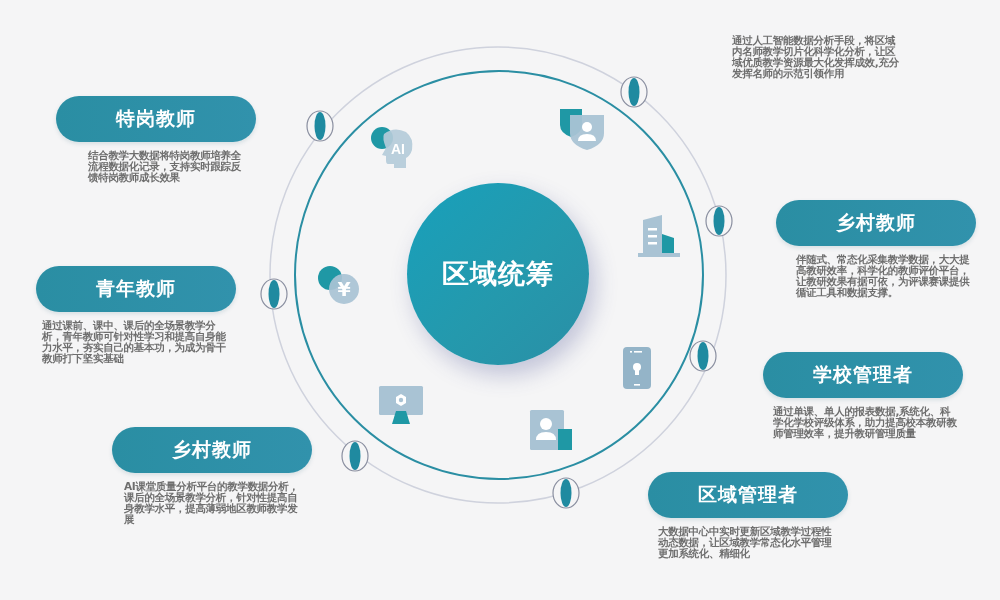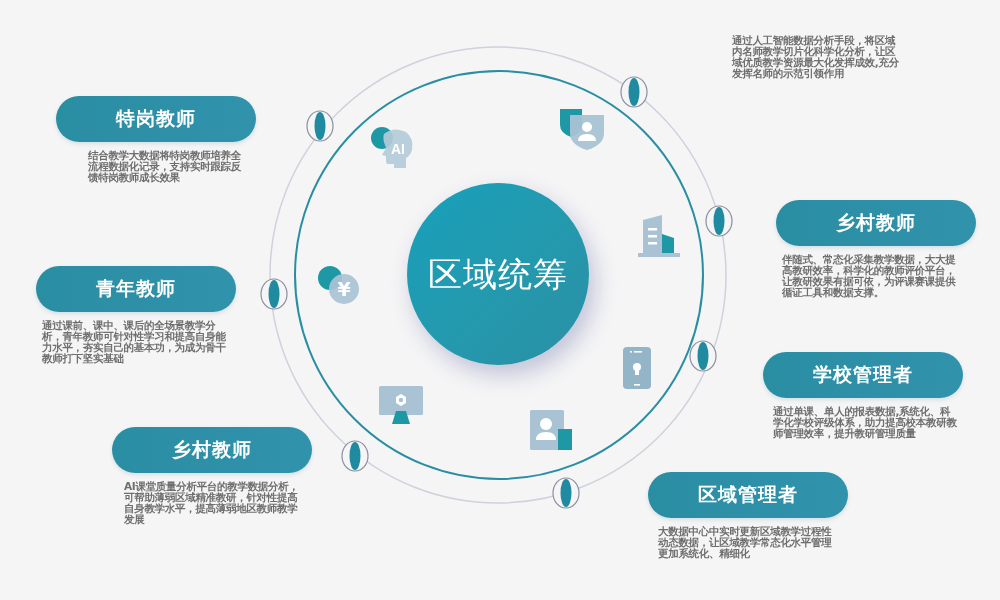--- a/index.html
+++ b/index.html
@@ -13,21 +13,21 @@
   .rings { position: absolute; left: 0; top: 0; }
   .center-disk {
     position: absolute; left: 407px; top: 183px; width: 182px; height: 182px;
     border-radius: 50%;
     background: linear-gradient(135deg, #18a0bb 0%, #2499ad 55%, #2a8fa6 100%);
     box-shadow: 6px 10px 22px rgba(60, 70, 140, 0.28);
     display: flex; flex-direction: column; align-items: center; justify-content: center;
     color: #ffffff;
   }
   .center-disk .line {
-    font-size: 34px; font-weight: normal; letter-spacing: 1px; line-height: 34px;
+    font-size: 27px; font-weight: bold; letter-spacing: 1px; line-height: 34px;
   }
   .card { position: absolute; }
   .pill {
     height: 46px; border-radius: 23px;
     background: linear-gradient(90deg, #2a8ea3 0%, #3192ac 100%);
     box-shadow: 0 2px 4px rgba(40, 100, 120, 0.15);
     display: flex; align-items: center; justify-content: center;
     color: #ffffff; font-size: 19px; font-weight: bold; letter-spacing: 1px;
   }
   .desc {
@@ -141,42 +141,42 @@
     <div class="pill">
         <span>特岗教师</span>
       </div>
     <div class="desc" style="width:155px;margin-left:32px">结合教学大数据将特岗教师培养全流程数据化记录，支持实时跟踪反馈特岗教师成长效果</div>
   </div>
 
   <div class="card" style="left:776px;top:200px;width:200px">
     <div class="pill">
         <span>乡村教师</span>
       </div>
-    <div class="desc" style="width:182px;margin-left:6px">伴随式、常态化采集教学数据，大大提高教研效率，科学化的教师评价平台，让教研效果有据可依，为评课赛课提供循证工具和数据支撑。</div>
+    <div class="desc" style="width:182px;margin-left:20px">伴随式、常态化采集教学数据，大大提高教研效率，科学化的教师评价平台，让教研效果有据可依，为评课赛课提供循证工具和数据支撑。</div>
   </div>
 
   <div class="card" style="left:763px;top:352px;width:200px">
     <div class="pill">
         <span>学校管理者</span>
       </div>
     <div class="desc" style="width:186px;margin-left:10px">通过单课、单人的报表数据,系统化、科学化学校评级体系，助力提高校本教研教师管理效率，提升教研管理质量</div>
   </div>
 
   <div class="card" style="left:36px;top:266px;width:200px">
     <div class="pill">
         <span>青年教师</span>
       </div>
     <div class="desc" style="width:190px;margin-left:6px">通过课前、课中、课后的全场景教学分析，青年教师可针对性学习和提高自身能力水平，夯实自己的基本功，为成为骨干教师打下坚实基础</div>
   </div>
 
   <div class="card" style="left:112px;top:427px;width:200px">
     <div class="pill">
         <span>乡村教师</span>
       </div>
-    <div class="desc" style="width:178px;margin-left:12px">AI课堂质量分析平台的教学数据分析，可帮助薄弱区域精准教研，针对性提高自身教学水平，提高薄弱地区教师教学发展</div>
+    <div class="desc" style="width:178px;margin-left:12px">AI课堂质量分析平台的教学数据分析，课后的全场景教学分析，针对性提高自身教学水平，提高薄弱地区教师教学发展</div>
   </div>
 
   <div class="card" style="left:648px;top:472px;width:200px">
     <div class="pill">
         <span>区域管理者</span>
       </div>
     <div class="desc" style="width:176px;margin-left:10px">大数据中心中实时更新区域教学过程性动态数据，让区域教学常态化水平管理更加系统化、精细化</div>
   </div>
 
 </div>

